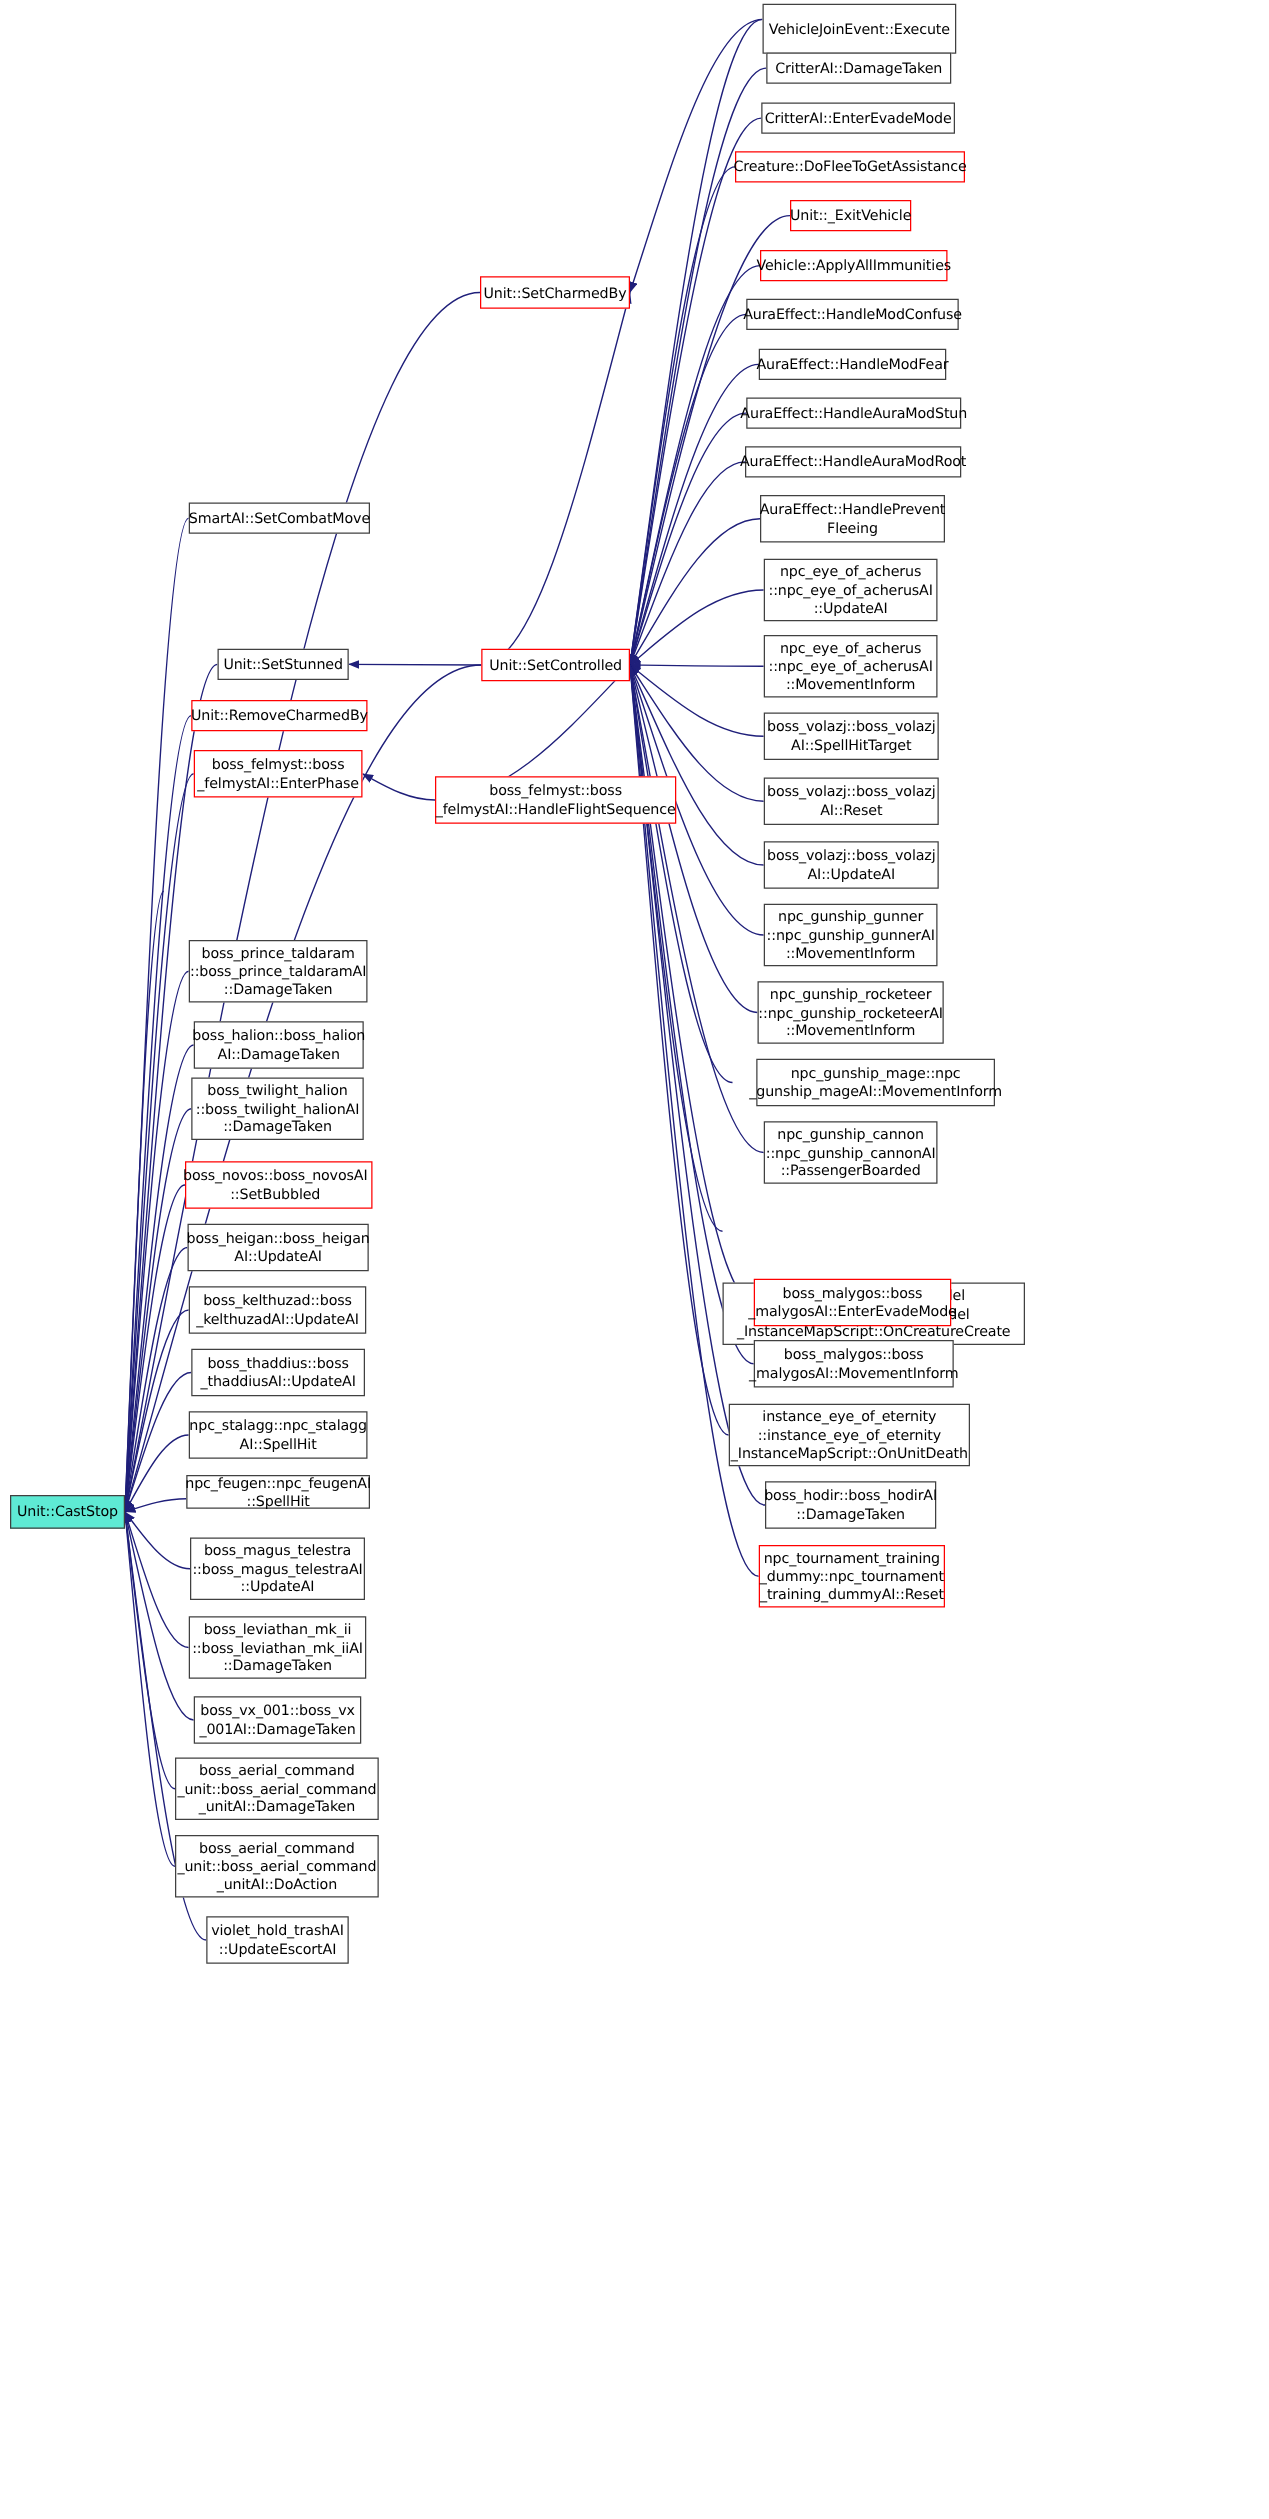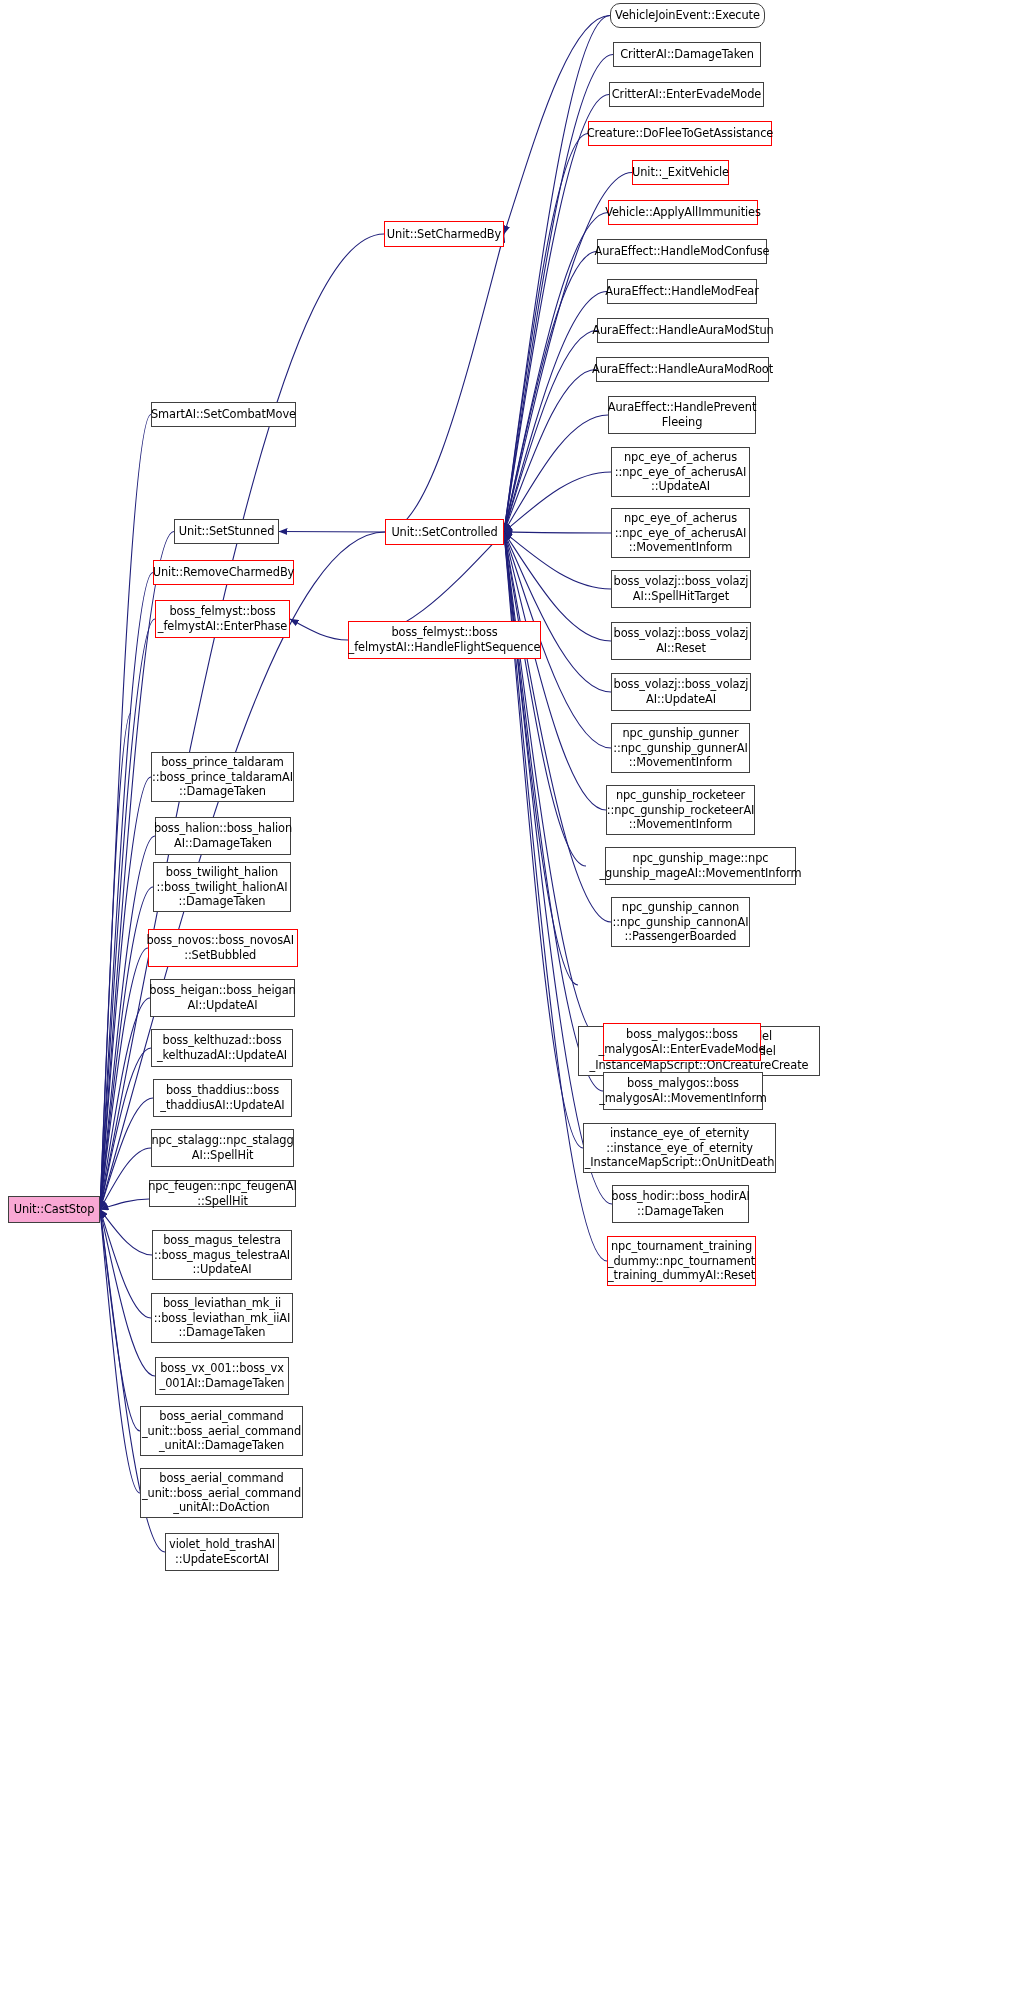--- a/index.html
+++ b/index.html
@@ -36,21 +36,21 @@
     line-height: 1.30;
     letter-spacing: -0.1px;
     white-space: pre-line;
     padding: 1px 3px;
     z-index: 5;
   }
   .node.red {
     border: 1px solid #ff0000;
   }
   .node.root {
-    background: #f9a8d4;
+    background: #5eead4;
     border: 1px solid #404040;
   }
 </style>
 </head>
 <body>
 
 <div id="canvas">
   <svg id="edges" viewBox="0 0 1015 2015" xmlns="http://www.w3.org/2000/svg">
       <defs>
         <marker id="ah" markerWidth="9" markerHeight="7" refX="8.5" refY="3.5" orient="auto" markerUnits="userSpaceOnUse">
@@ -150,21 +150,21 @@
     <div class="node" style="left: 155px; top: 1357px; width: 134px; height: 38px;"><span>boss_vx_001::boss_vx
 _001AI::DamageTaken</span></div>
     <div class="node" style="left: 140px; top: 1406px; width: 163px; height: 50px;"><span>boss_aerial_command
 _unit::boss_aerial_command
 _unitAI::DamageTaken</span></div>
     <div class="node" style="left: 140px; top: 1468px; width: 163px; height: 50px;"><span>boss_aerial_command
 _unit::boss_aerial_command
 _unitAI::DoAction</span></div>
     <div class="node" style="left: 165px; top: 1533px; width: 114px; height: 38px;"><span>violet_hold_trashAI
 ::UpdateEscortAI</span></div>
-    <div class="node" style="left: 610px; top: 3px; width: 155px; height: 25px; border-radius: 10px;"><span>VehicleJoinEvent::Execute</span></div>
+    <div class="node" style="left: 610px; top: 3px; width: 155px; height: 40px;"><span>VehicleJoinEvent::Execute</span></div>
     <div class="node" style="left: 613px; top: 42px; width: 148px; height: 25px;"><span>CritterAI::DamageTaken</span></div>
     <div class="node" style="left: 609px; top: 82px; width: 155px; height: 25px;"><span>CritterAI::EnterEvadeMode</span></div>
     <div class="node red" style="left: 588px; top: 121px; width: 184px; height: 25px;"><span>Creature::DoFleeToGetAssistance</span></div>
     <div class="node red" style="left: 632px; top: 160px; width: 97px; height: 25px;"><span>Unit::_ExitVehicle</span></div>
     <div class="node red" style="left: 608px; top: 200px; width: 150px; height: 25px;"><span>Vehicle::ApplyAllImmunities</span></div>
     <div class="node" style="left: 597px; top: 239px; width: 170px; height: 25px;"><span>AuraEffect::HandleModConfuse</span></div>
     <div class="node" style="left: 607px; top: 279px; width: 150px; height: 25px;"><span>AuraEffect::HandleModFear</span></div>
     <div class="node" style="left: 597px; top: 318px; width: 172px; height: 25px;"><span>AuraEffect::HandleAuraModStun</span></div>
     <div class="node" style="left: 596px; top: 357px; width: 173px; height: 25px;"><span>AuraEffect::HandleAuraModRoot</span></div>
     <div class="node" style="left: 608px; top: 396px; width: 148px; height: 38px;"><span>AuraEffect::HandlePrevent

